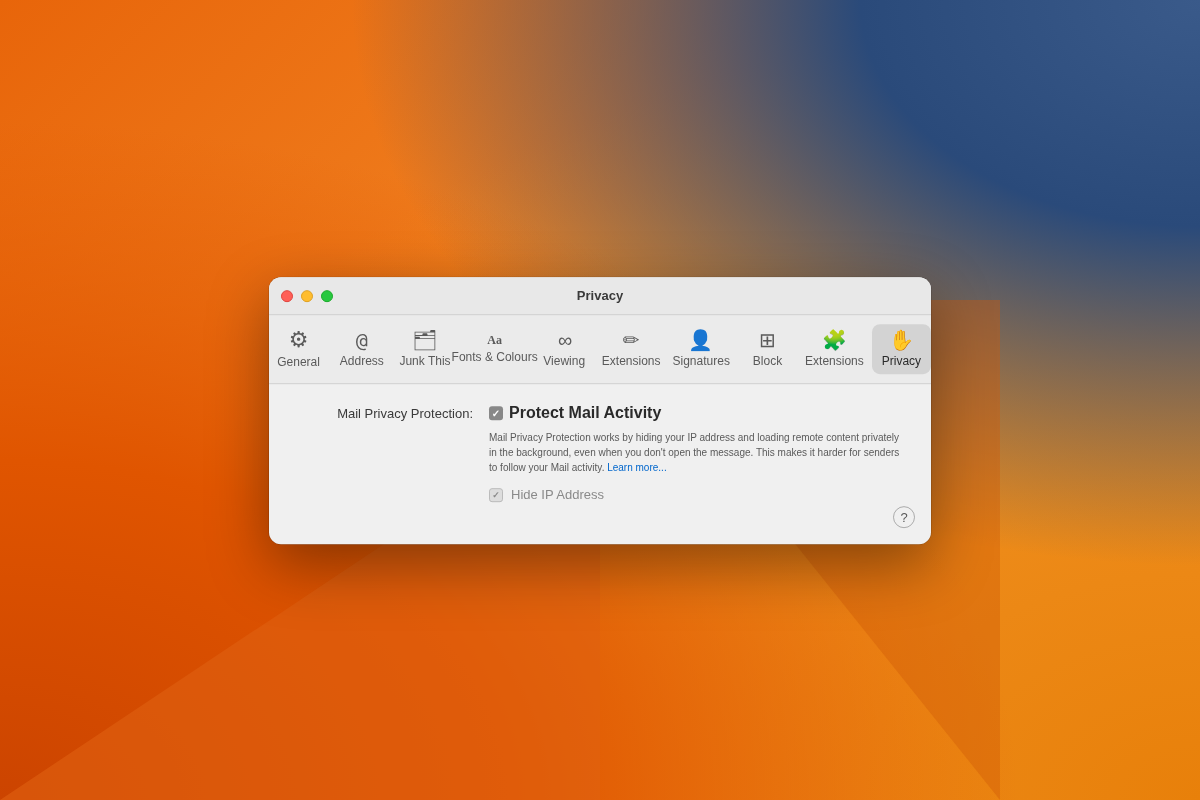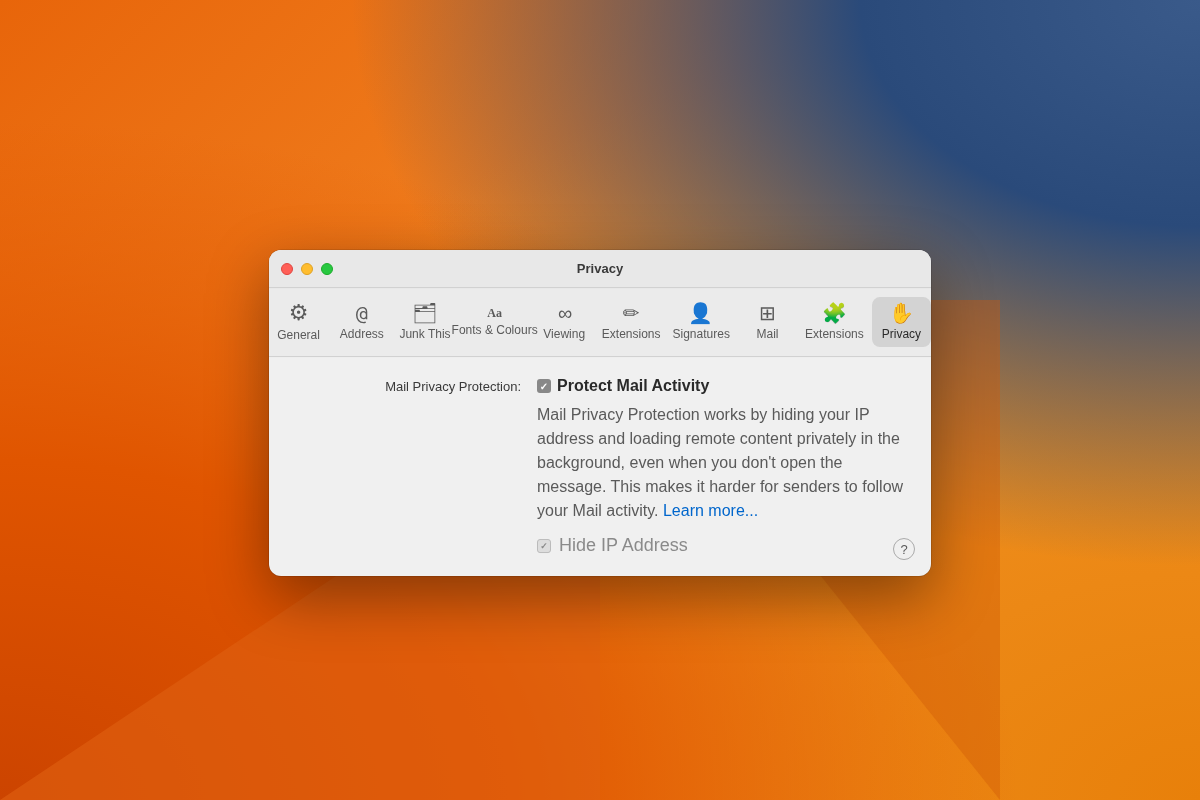--- a/index.html
+++ b/index.html
@@ -136,23 +136,22 @@
       text-align: center;
       white-space: nowrap;
     }
 
     .toolbar-item.active .toolbar-label,
     .toolbar-item.active .toolbar-icon {
       color: #2a2a2a;
     }
 
     .content {
-      padding: 20px 24px 20px 24px;
+      padding: 20px 24px 32px 24px;
       min-height: 160px;
-      margin-left: 48px;
     }
 
     .setting-row {
       display: flex;
       align-items: flex-start;
       gap: 16px;
     }
 
     .setting-label {
       font-size: 13px;
@@ -193,21 +192,21 @@
       font-weight: 700;
     }
 
     .protect-mail-label {
       font-size: 16px;
       font-weight: 600;
       color: #2a2a2a;
     }
 
     .description-text {
-      font-size: 16px;
+      font-size: 10px;
       color: #5a5a5a;
       line-height: 1.5;
       margin-bottom: 12px;
     }
 
     .learn-more {
       color: #0066cc;
       text-decoration: none;
     }
 
@@ -236,21 +235,21 @@
     }
 
     .checkbox-dim.checked::after {
       content: '✓';
       color: #888;
       font-size: 9px;
       font-weight: 700;
     }
 
     .sub-option-label {
-      font-size: 18px;
+      font-size: 13px;
       color: #8a8a8a;
     }
 
     .help-button {
       position: absolute;
       bottom: 16px;
       right: 16px;
       width: 22px;
       height: 22px;
       border-radius: 50%;
@@ -318,21 +317,21 @@
         <span class="toolbar-label">Extensions</span>
       </div>
 
       <div class="toolbar-item">
         <span class="toolbar-icon" style="font-size: 20px;">👤</span>
         <span class="toolbar-label">Signatures</span>
       </div>
 
       <div class="toolbar-item">
         <span class="toolbar-icon" style="font-size: 20px;">⊞</span>
-        <span class="toolbar-label">Mail</span>
+        <span class="toolbar-label">Block</span>
       </div>
 
       <div class="toolbar-item">
         <span class="toolbar-icon" style="font-size: 20px;">🧩</span>
         <span class="toolbar-label">Extensions</span>
       </div>
 
       <div class="toolbar-item active">
         <span class="toolbar-icon" style="font-size: 20px;">✋</span>
         <span class="toolbar-label">Privacy</span>

